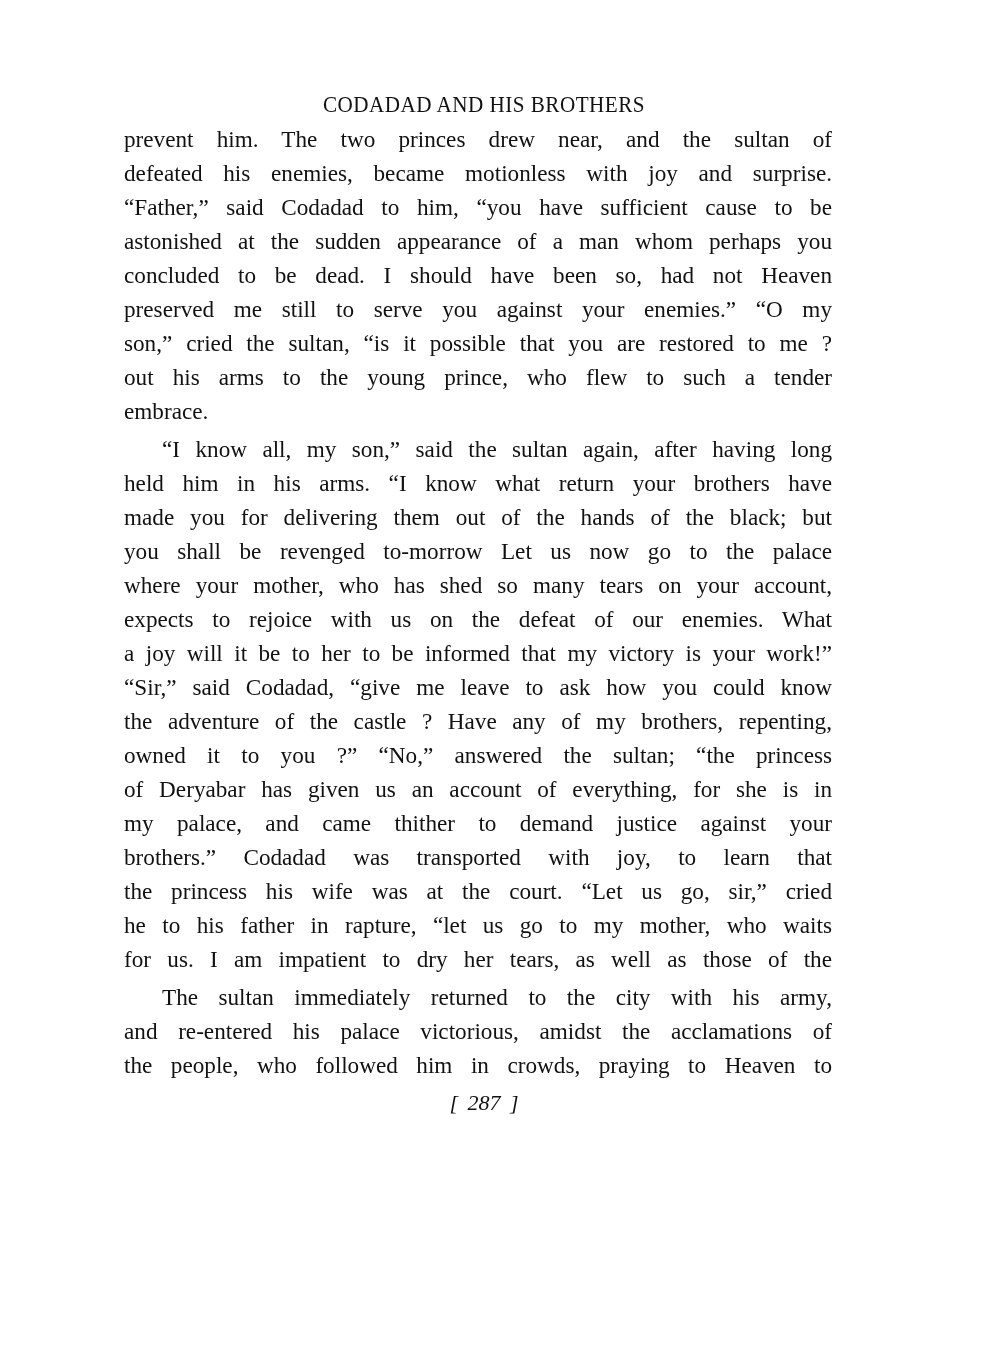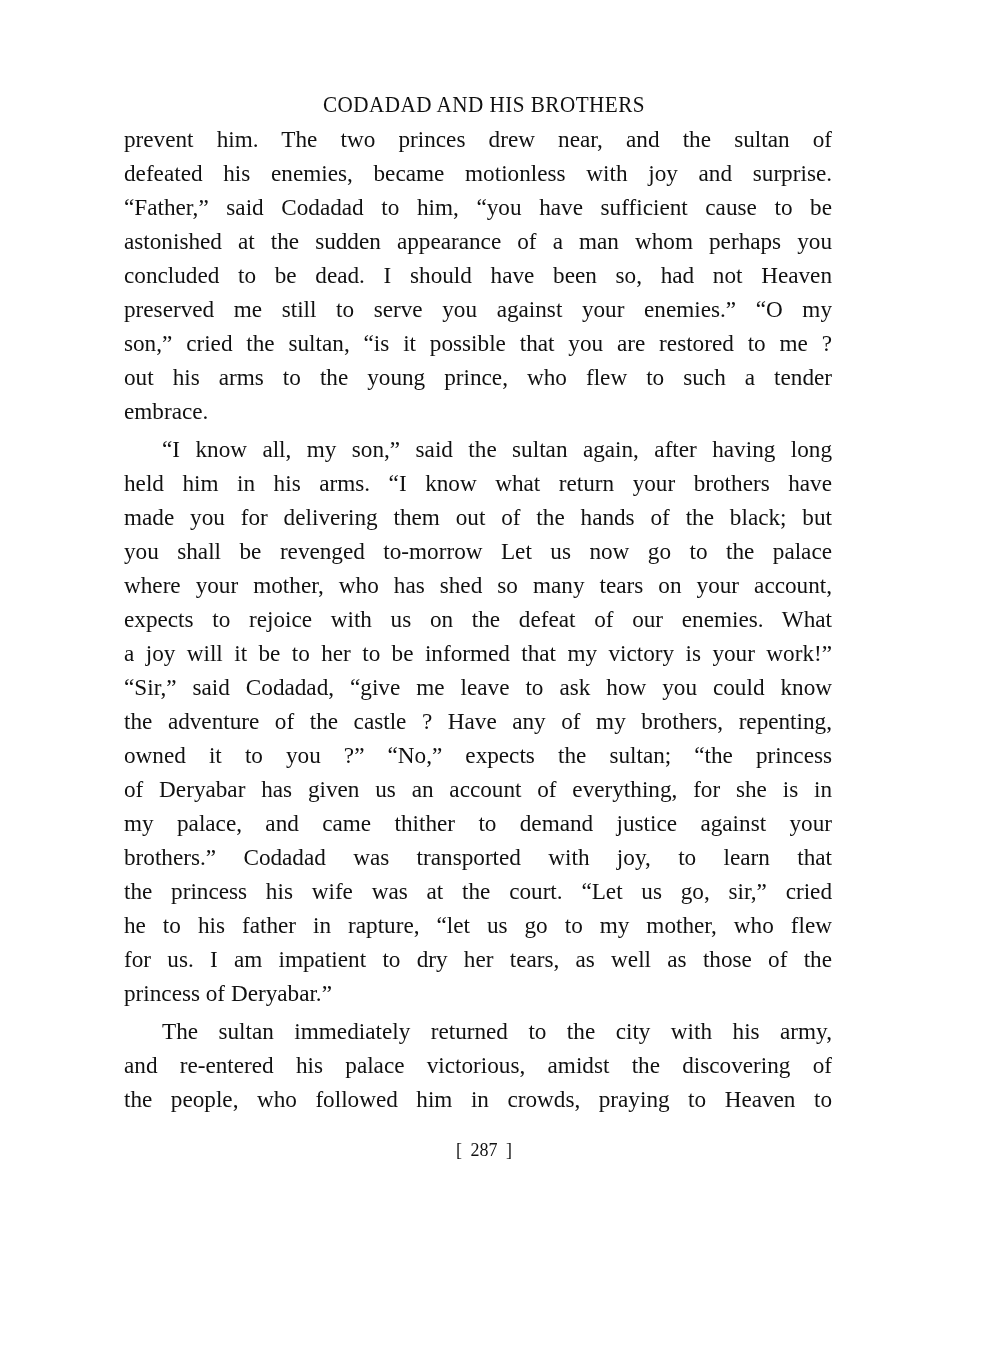--- a/index.html
+++ b/index.html
@@ -47,24 +47,25 @@
       text-align-last: left;
     }
     .line.indent {
       padding-left: 38px;
     }
     .para {
       margin: 0 12px 4px 0;
     }
     .folio {
       text-align: center;
-      font-size: 18px;
+      font-size: 22px;
       line-height: 34px;
-      margin-top: 17px;
+      margin-top: 4px;
       word-spacing: 4px;
+      font-style: italic;
     }
   </style>
 </head>
 <body>
 
 <div class="page">
   <div class="running-head">CODADAD AND HIS BROTHERS</div>
 
   <div class="body-text">
     <div class="para">
@@ -82,31 +83,30 @@
     <div class="para">
       <span class="line indent">“I know all, my son,” said the sultan again, after having long</span>
       <span class="line">held him in his arms.  “I know what return your brothers have</span>
       <span class="line">made you for delivering them out of the hands of the black;  but</span>
       <span class="line">you shall be revenged to-morrow  Let us now go to the palace</span>
       <span class="line">where your mother, who has shed so many tears on your account,</span>
       <span class="line">expects to rejoice with us on the defeat of our enemies.  What</span>
       <span class="line">a joy will it be to her to be informed that my victory is your work!”</span>
       <span class="line">“Sir,” said Codadad, “give me leave to ask how you could know</span>
       <span class="line">the adventure of the castle ?  Have any of my brothers, repenting,</span>
-      <span class="line">owned it to you ?”  “No,” expects the sultan;  “the princess</span>
+      <span class="line">owned it to you ?”  “No,” answered the sultan;  “the princess</span>
       <span class="line">of Deryabar has given us an account of everything, for she is in</span>
       <span class="line">my palace, and came thither to demand justice against your</span>
       <span class="line">brothers.”  Codadad was transported with joy, to learn that</span>
       <span class="line">the princess his wife was at the court.  “Let us go, sir,” cried</span>
-      <span class="line">he to his father in rapture, “let us go to my mother, who flew</span>
+      <span class="line">he to his father in rapture, “let us go to my mother, who waits</span>
       <span class="line">for us.  I am impatient to dry her tears, as well as those of the</span>
-      <span class="line last">princess of Deryabar.”</span>
     </div>
 
     <div class="para">
       <span class="line indent">The sultan immediately returned to the city with his army,</span>
-      <span class="line">and re-entered his palace victorious, amidst the discovering of</span>
+      <span class="line">and re-entered his palace victorious, amidst the acclamations of</span>
       <span class="line">the people, who followed him in crowds, praying to Heaven to</span>
     </div>
   </div>
 
   <div class="folio">[ 287 ]</div>
 </div>
 
 </body></html>

